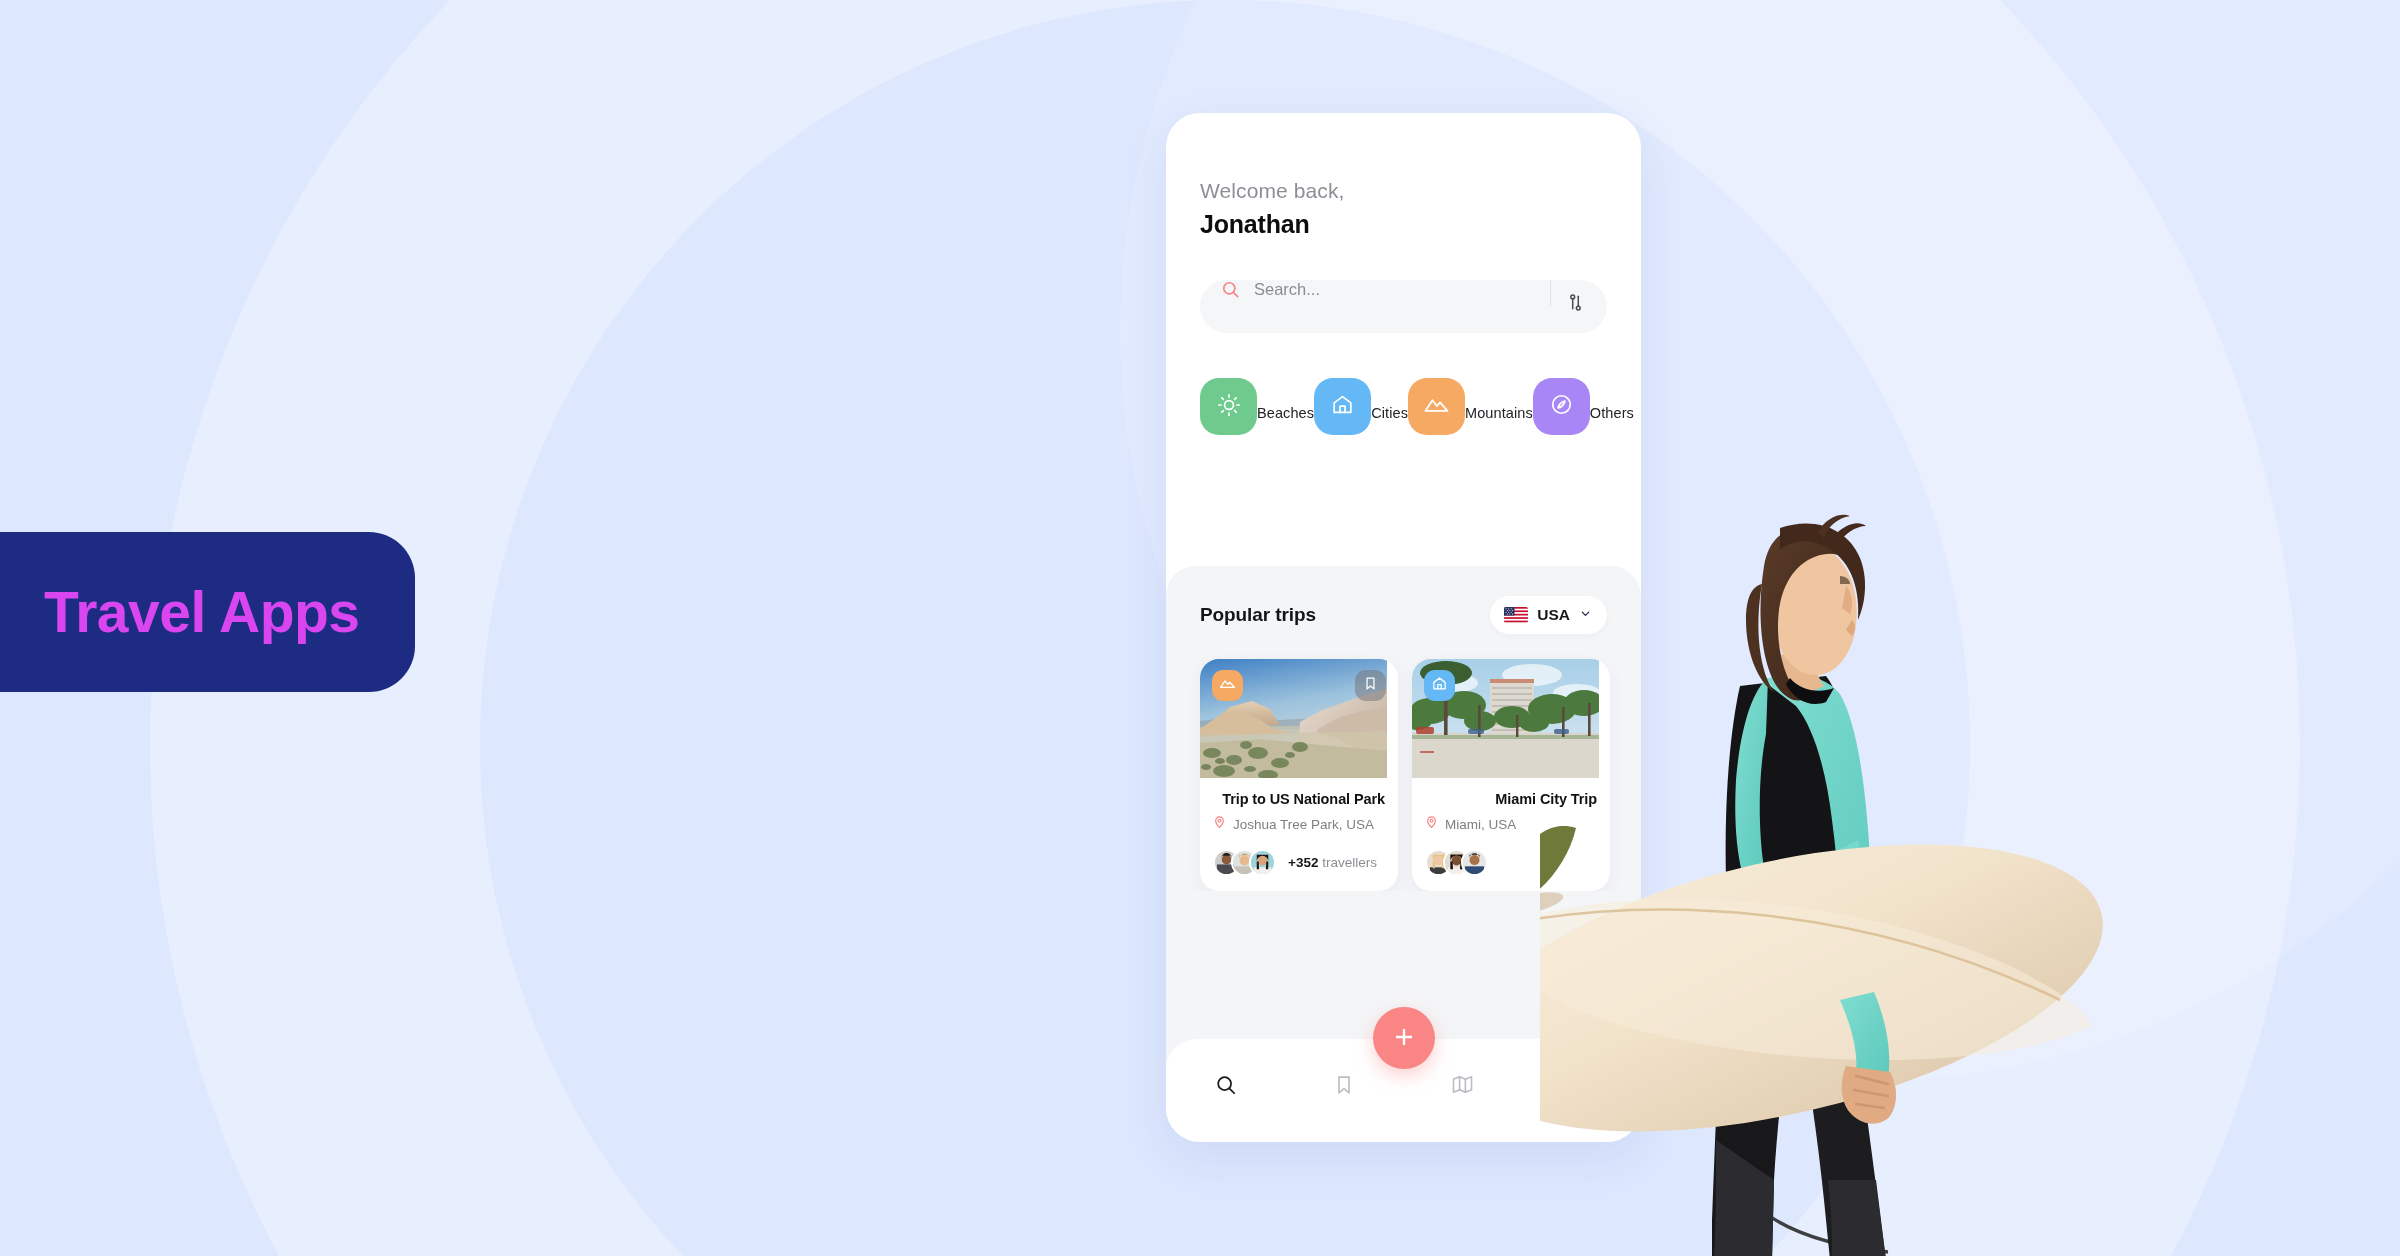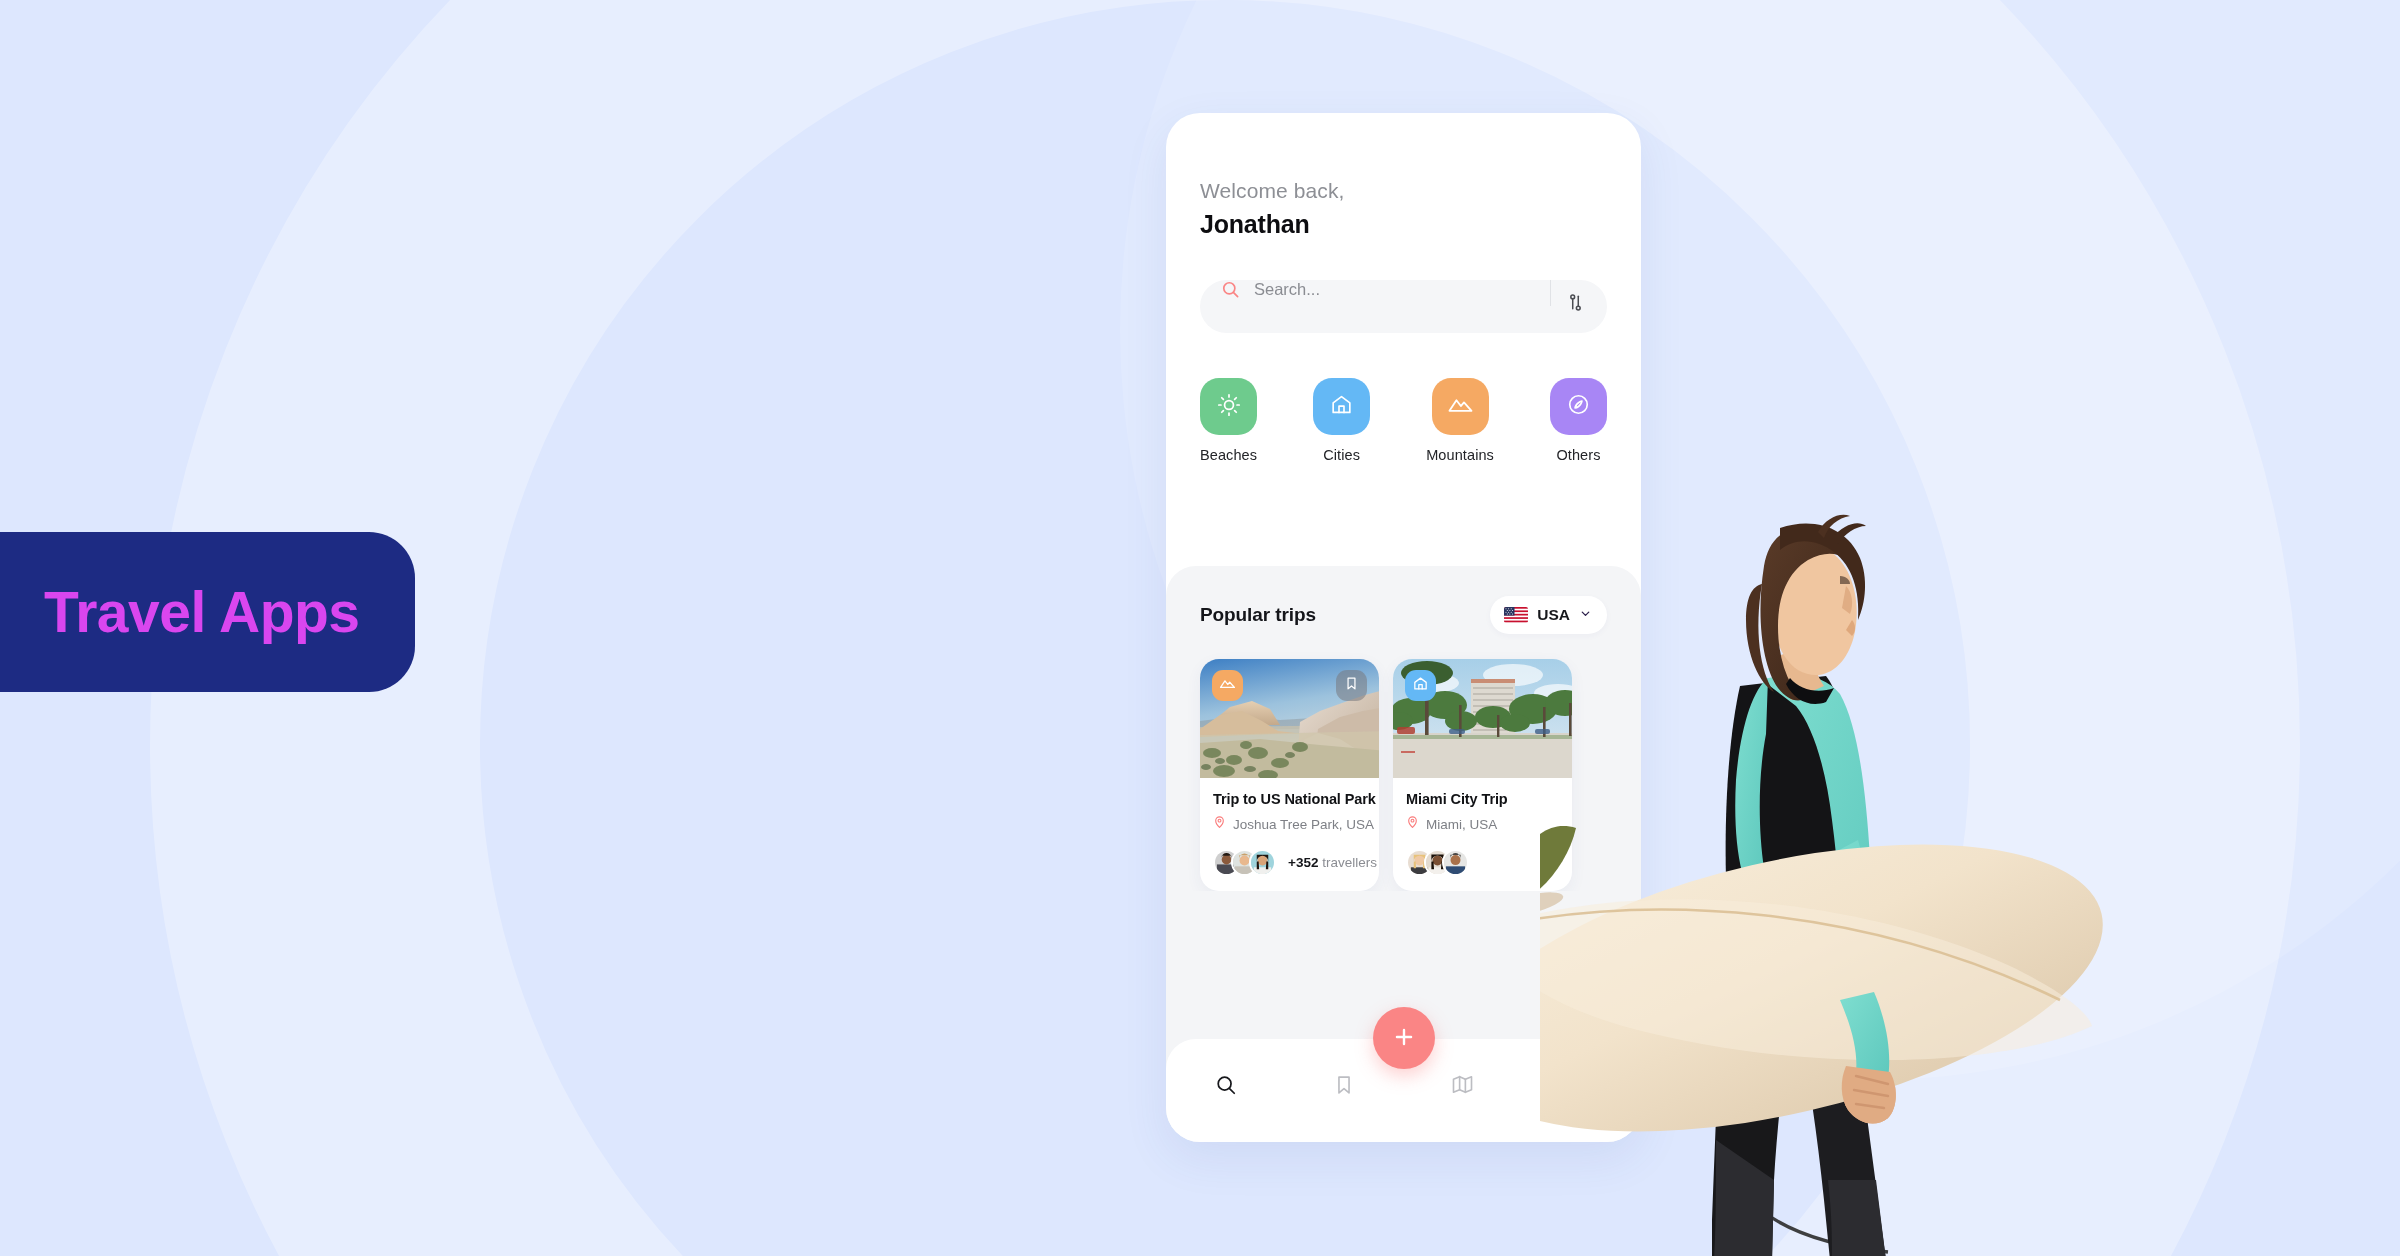--- a/index.html
+++ b/index.html
@@ -106,21 +106,21 @@
     flex: 0 0 auto;
     background: transparent; border: none; cursor: pointer;
   }
 
   
   .cats {
     display: flex;
     justify-content: space-between;
     margin-top: 45px;
   }
-  .cat { display: flex; flex-direction: column; align-items: center; cursor: pointer; }
+  .cat { display: flex; flex-direction: row; align-items: center; cursor: pointer; }
   .cat-tile {
     width: 57px; height: 57px;
     border-radius: 19px;
     display: flex; align-items: center; justify-content: center;
   }
   .cat-label {
     margin-top: 12px;
     font-size: 14.5px;
     color: #232428;
     letter-spacing: 0.1px;
@@ -162,25 +162,26 @@
 
   
   .cards {
     display: flex;
     gap: 14px;
     padding: 25px 0 0 34px;
     overflow: hidden;
   }
   .card {
     flex: 0 0 auto;
-    width: 179px;
+    width: 198px;
     background: #ffffff;
     border-radius: 19px;
     overflow: hidden;
     box-shadow: 0 5px 16px rgba(50,70,130,0.06);
+    text-align: right;
   }
   .card-img {
     position: relative;
     height: 119px;
     overflow: hidden;
   }
   .card-badge {
     position: absolute;
     left: 12px; top: 11px;
     width: 31px; height: 31px;

